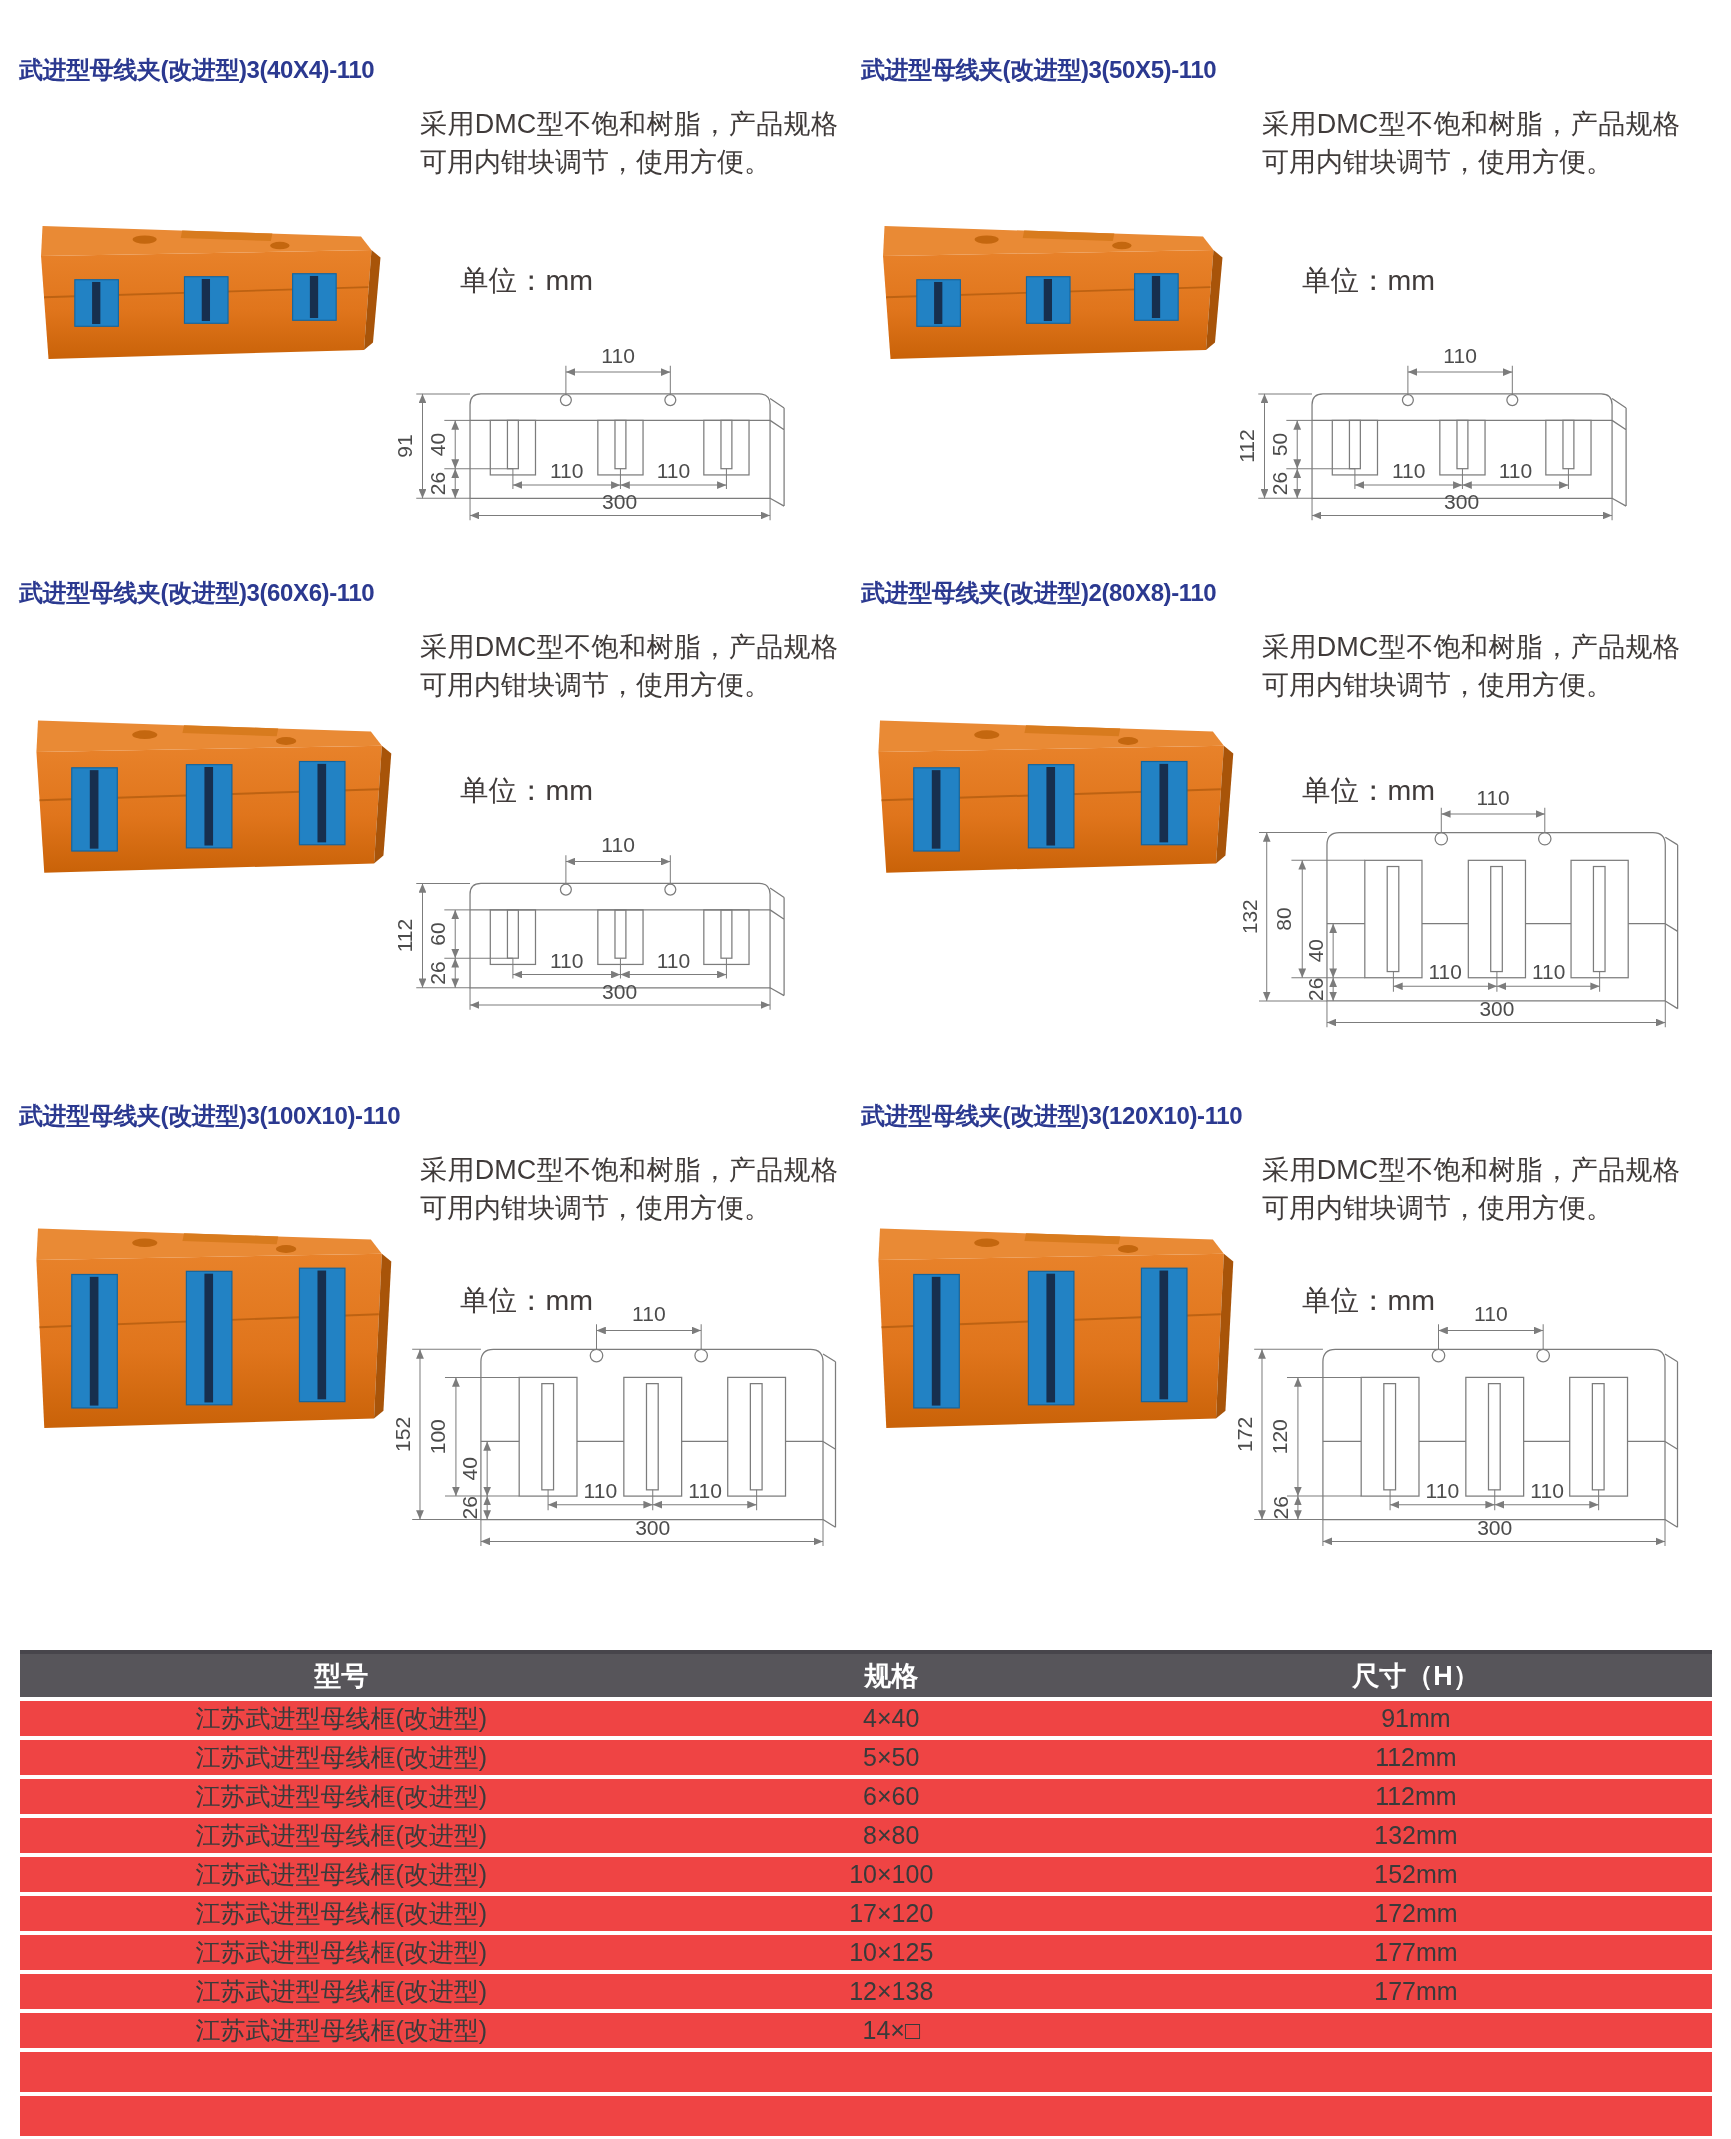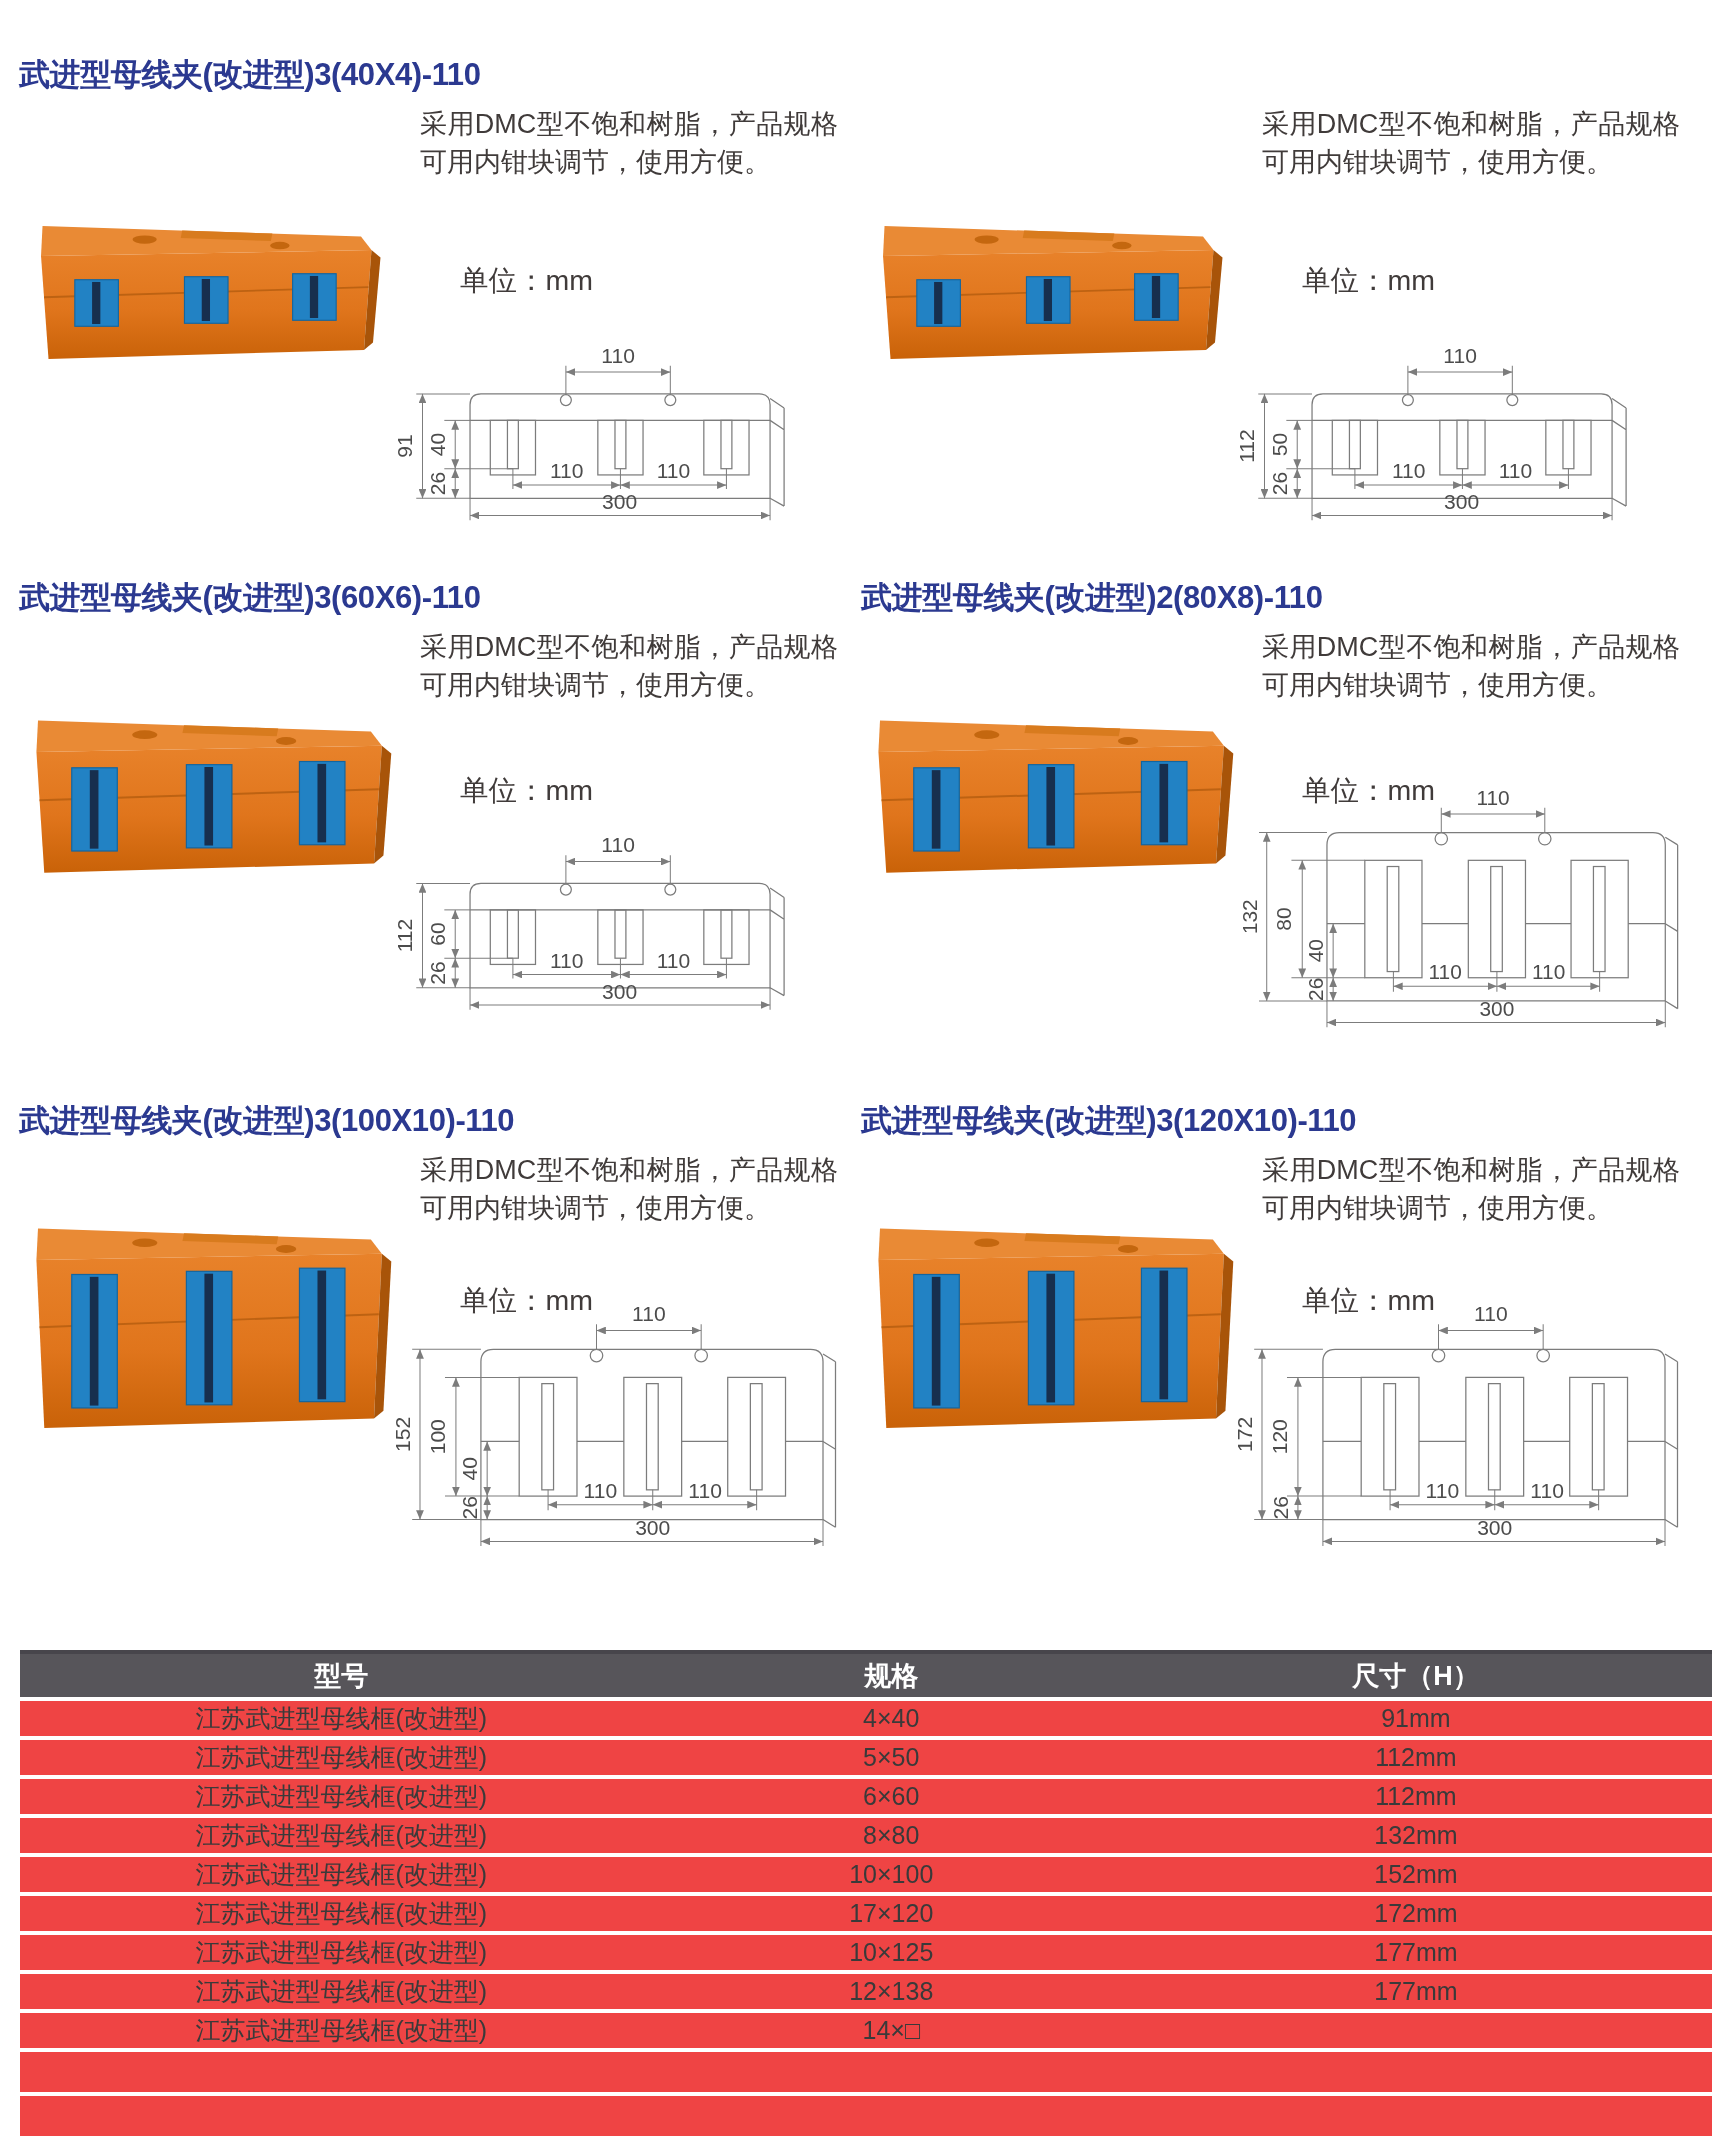--- a/index.html
+++ b/index.html
@@ -10,21 +10,21 @@
     font-family:"Liberation Sans","DejaVu Sans",sans-serif;
     overflow:hidden;
   }
   .section{position:absolute;width:842px;height:523px;}
   #s1{left:0;top:46px}   #s2{left:842px;top:46px}
   #s3{left:0;top:569px}  #s4{left:842px;top:569px}
   #s5{left:0;top:1092px} #s6{left:842px;top:1092px}
 
   .sec-title{
     position:absolute;left:19px;top:8px;
-    font-size:31px;font-weight:bold;color:#2b3990;
+    font-size:24px;font-weight:bold;color:#2b3990;
     white-space:nowrap;letter-spacing:-0.4px;
   }
   .sec-desc{
     position:absolute;left:420px;top:59px;width:418px;
     font-size:27px;line-height:1.42;color:#403b3a;
     text-align:justify;
   }
   .sec-unit{position:absolute;left:420px;font-size:28.5px;color:#403b3a;white-space:nowrap;margin-left:40px;}
   .r1 .sec-unit{top:216px}
   .r2 .sec-unit{top:203px}
@@ -134,20 +134,21 @@
         <text fill="#4c4c4c" font-size="27" font-family="Liberation Sans, sans-serif" text-anchor="middle" x="356" y="196">110</text>
         <line x1="95" y1="222" x2="95" y2="250" stroke="#7c7c7c" stroke-width="1.3" fill="none"></line>
         <line x1="480" y1="222" x2="480" y2="250" stroke="#7c7c7c" stroke-width="1.3" fill="none"></line>
         <line x1="95" y1="244" x2="480" y2="244" stroke="#7c7c7c" stroke-width="1.3" fill="none" marker-start="url(#m0ar)" marker-end="url(#m0ar)"></line>
         <text fill="#4c4c4c" font-size="27" font-family="Liberation Sans, sans-serif" text-anchor="middle" x="287" y="236">300</text>
       </svg>
     </div>
 </div>
 
 <div class="section r1" id="s2">
+  <div class="sec-title">武进型母线夹(改进型)3(50X5)-110</div>
   <div class="sec-desc">采用DMC型不饱和树脂，产品规格可用内钳块调节，使用方便。</div>
   <div class="photo">
       <svg viewBox="0 0 470 195" xmlns="http://www.w3.org/2000/svg">
         <defs>
           <linearGradient id="p1g" x1="0" y1="0" x2="0" y2="1">
       <stop offset="0" stop-color="#e8822a"></stop>
             <stop offset="0.55" stop-color="#e0751c"></stop>
       <stop offset="1" stop-color="#c96208"></stop>
           </linearGradient>
         </defs>

